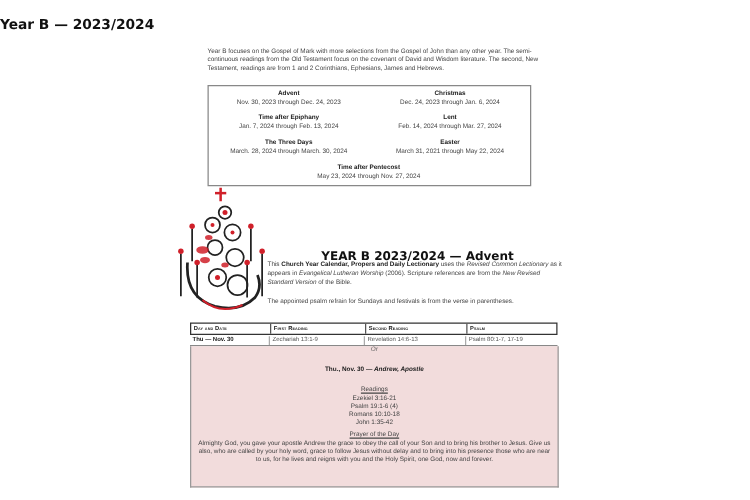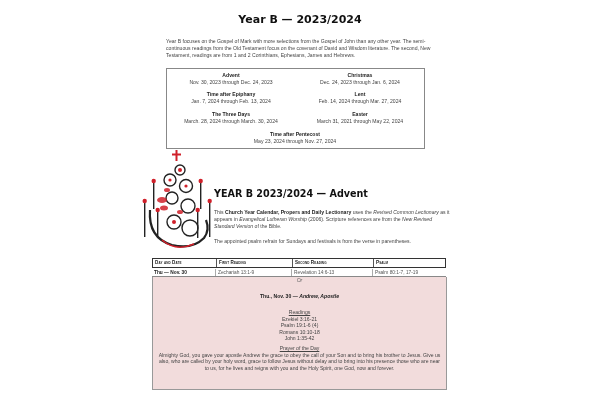--- a/index.html
+++ b/index.html
@@ -2,34 +2,34 @@
 <html><head>
 <meta charset="utf-8">
 <style>
   html, body { margin:0; padding:0; }
   body {
     width:600px; height:400px; overflow:hidden; background:#ffffff;
     font-family:"Liberation Sans", sans-serif; color:#222; position:relative;
   }
   .abs { position:absolute; }
   .title1 {
-    left:0; width:600px; top:13px; text-align:center;
+    left:0; width:600px; top:13px; 
     font-family:"DejaVu Sans", sans-serif; font-weight:bold; font-size:11px; color:#111;
   }
   .intro {
     left:166px; width:268px; top:38px; font-size:5.1px; line-height:7.1px; color:#444;
   }
   .seasons {
     left:166px; top:68px; width:257px; height:79px;
     border:1.2px solid #888; box-sizing:content-box;
   }
   .season { position:absolute; width:128px; text-align:center; font-size:5.1px; line-height:6.6px; color:#444; }
   .season .nm { font-weight:bold; color:#222; }
   .title2 {
-    left:214px; width:240px; top:188px; 
+    left:214px; width:240px; top:200px; text-align:center;
     font-family:"DejaVu Sans", sans-serif; font-weight:bold; font-size:9.6px; color:#111;
   }
   .desc { left:214px; width:240px; top:209px; font-size:5.1px; line-height:6.9px; color:#444; }
   .desc b { color:#222; }
   .desc i { font-style:italic; }
   .desc2 { left:214px; width:240px; top:238px; font-size:5.1px; line-height:6.9px; color:#444; }
   .logo { left:142px; top:150px; width:72px; height:102px; }
 
   .tbl { left:152px; top:258px; width:294px; }
   .hdr { position:absolute; left:0; top:0; width:292px; height:8px; border:1.4px solid #333; background:#fff; }

